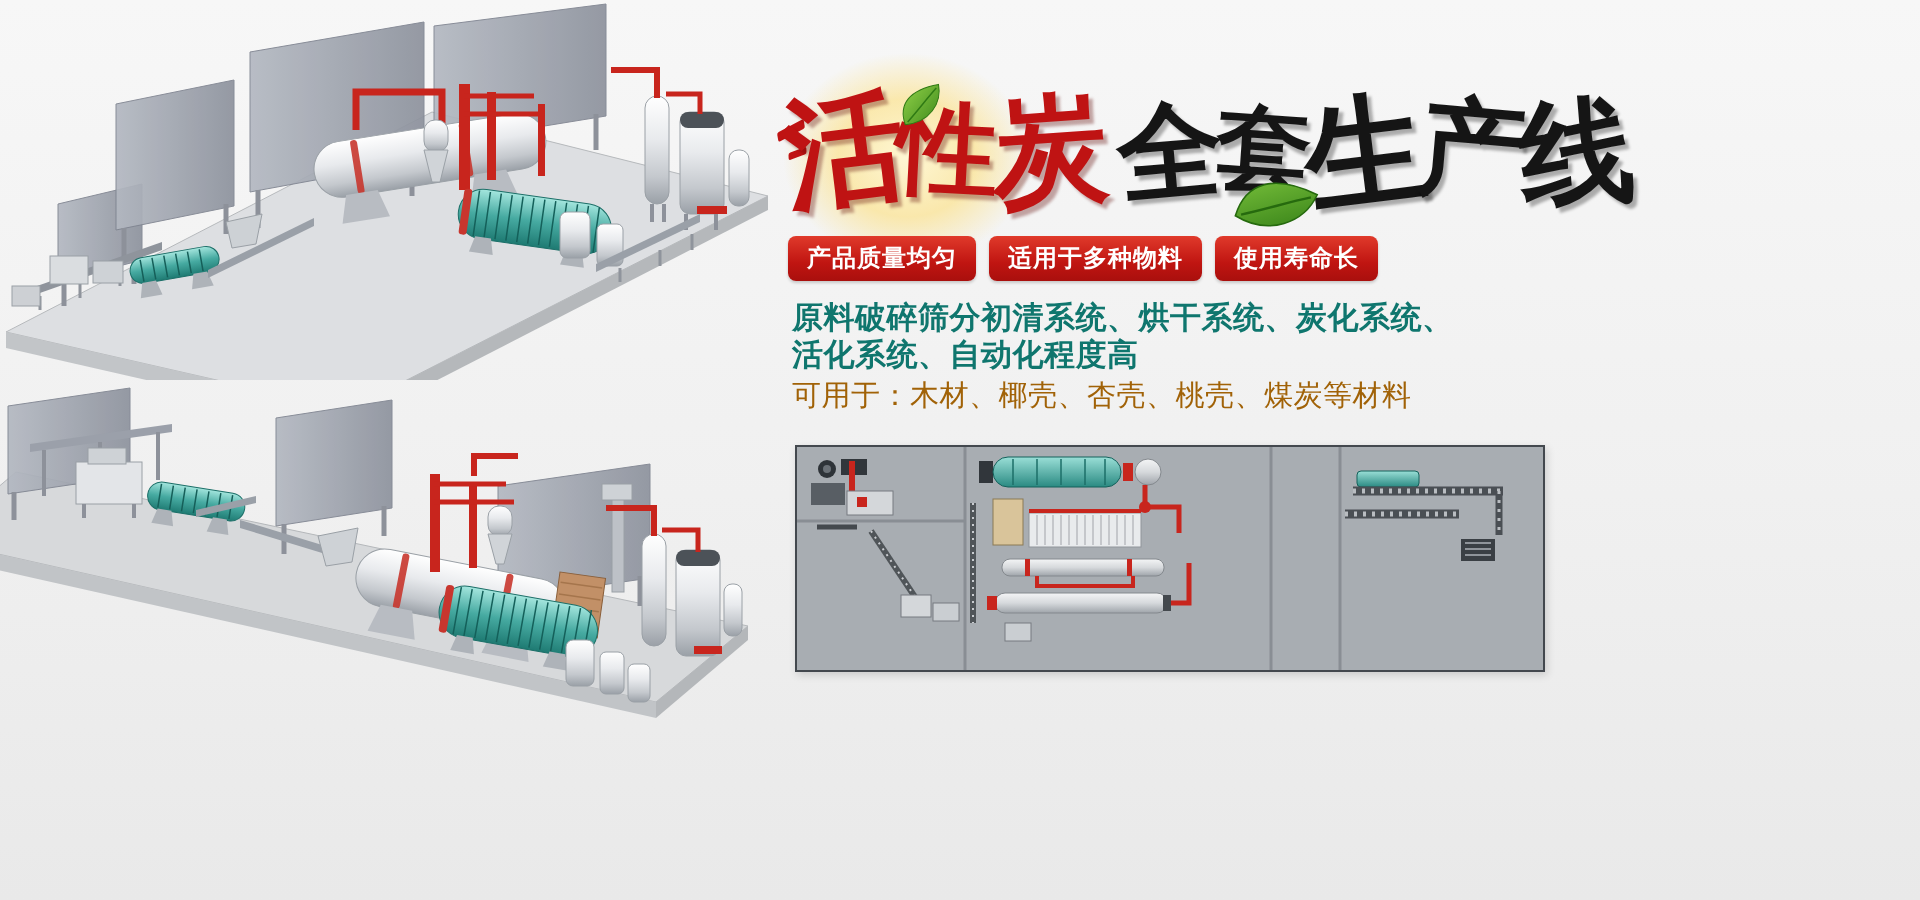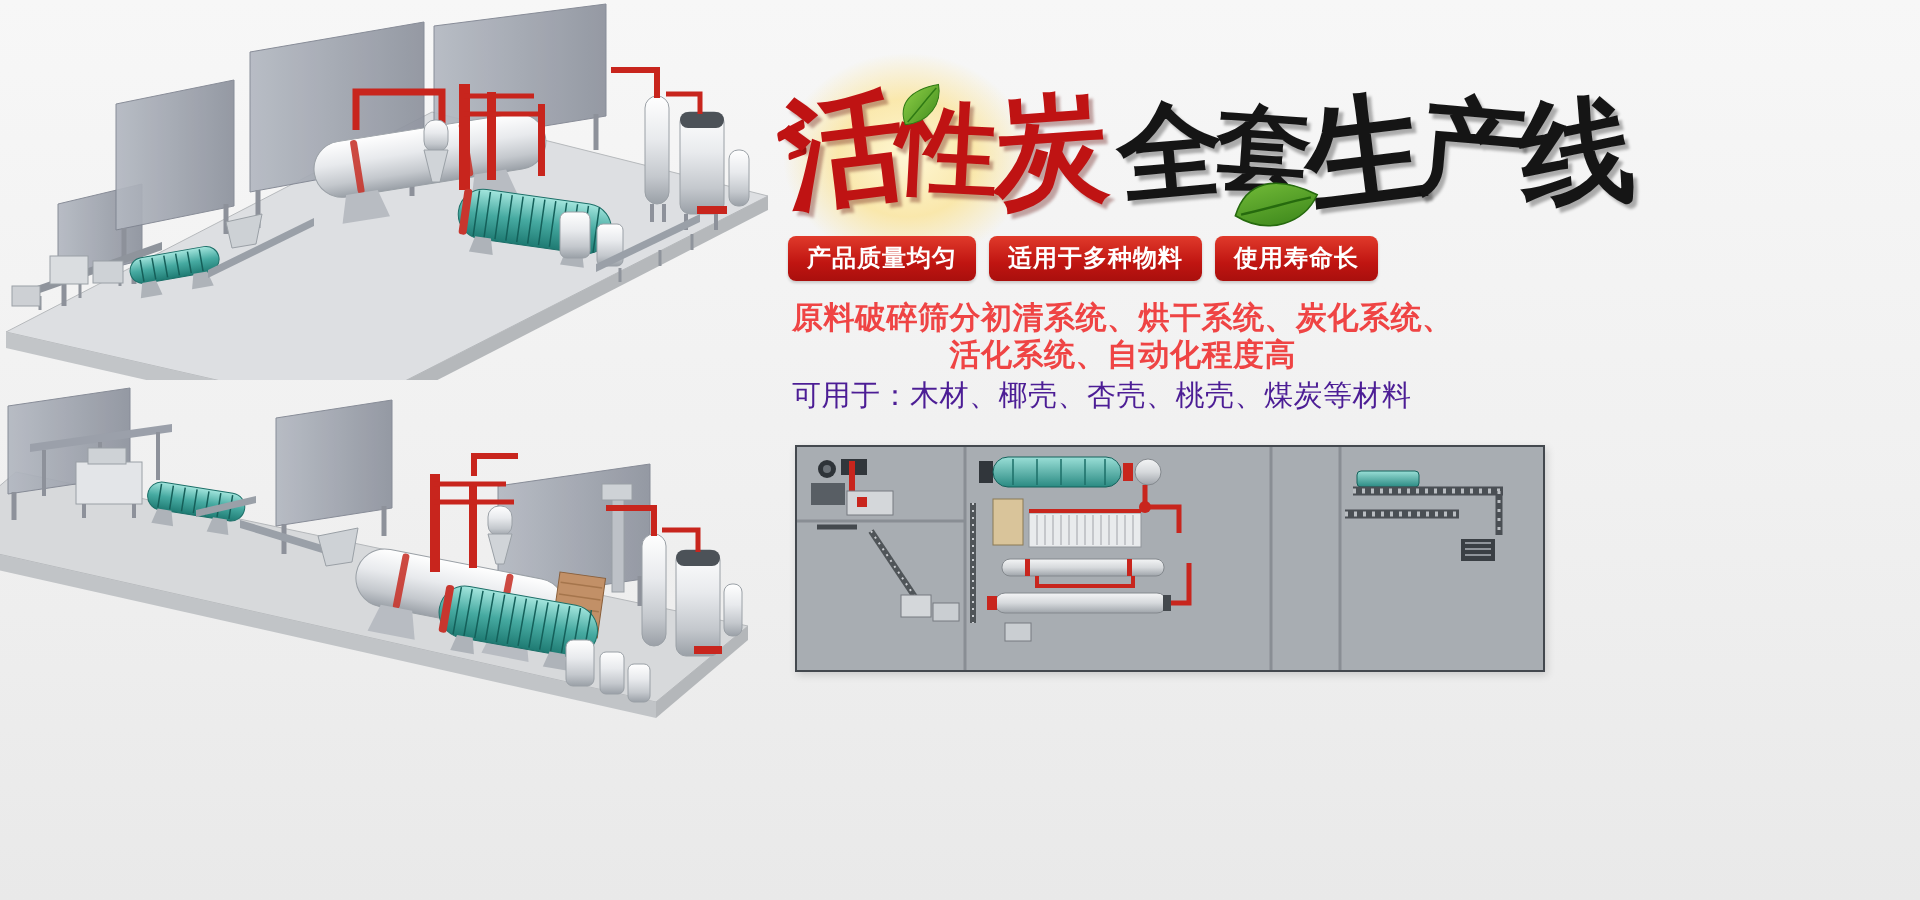--- a/index.html
+++ b/index.html
@@ -51,25 +51,25 @@
   .badge{
     background:linear-gradient(180deg,#e03a2b 0%,#c01511 60%,#a90f0d 100%);
     color:#ffffff;font-weight:bold;font-size:24px;line-height:1;
     padding:10px 19px 11px;border-radius:8px;letter-spacing:1px;
     box-shadow:0 2px 3px rgba(0,0,0,0.18);
   }
 
   
   .desc{
     position:absolute;left:792px;top:299px;z-index:2;
-    font-size:31px;font-weight:bold;color:#ef4444;line-height:1.2;letter-spacing:0.5px;text-align:center;
+    font-size:31px;font-weight:bold;color:#0f766e;line-height:1.2;letter-spacing:0.5px;
   }
   .materials{
     position:absolute;left:792px;top:376px;z-index:2;
-    font-size:29px;color:#4c1d95;letter-spacing:0.5px;
+    font-size:29px;color:#a16207;letter-spacing:0.5px;
   }
 
   
   .schematic{
     position:absolute;left:795px;top:445px;width:750px;height:227px;
     border:2px solid #43484e;box-sizing:border-box;background:#a8adb2;
     box-shadow:2px 3px 8px rgba(0,0,0,0.15);z-index:2;
   }
   .schematic svg{display:block;width:100%;height:100%;}
 </style>

